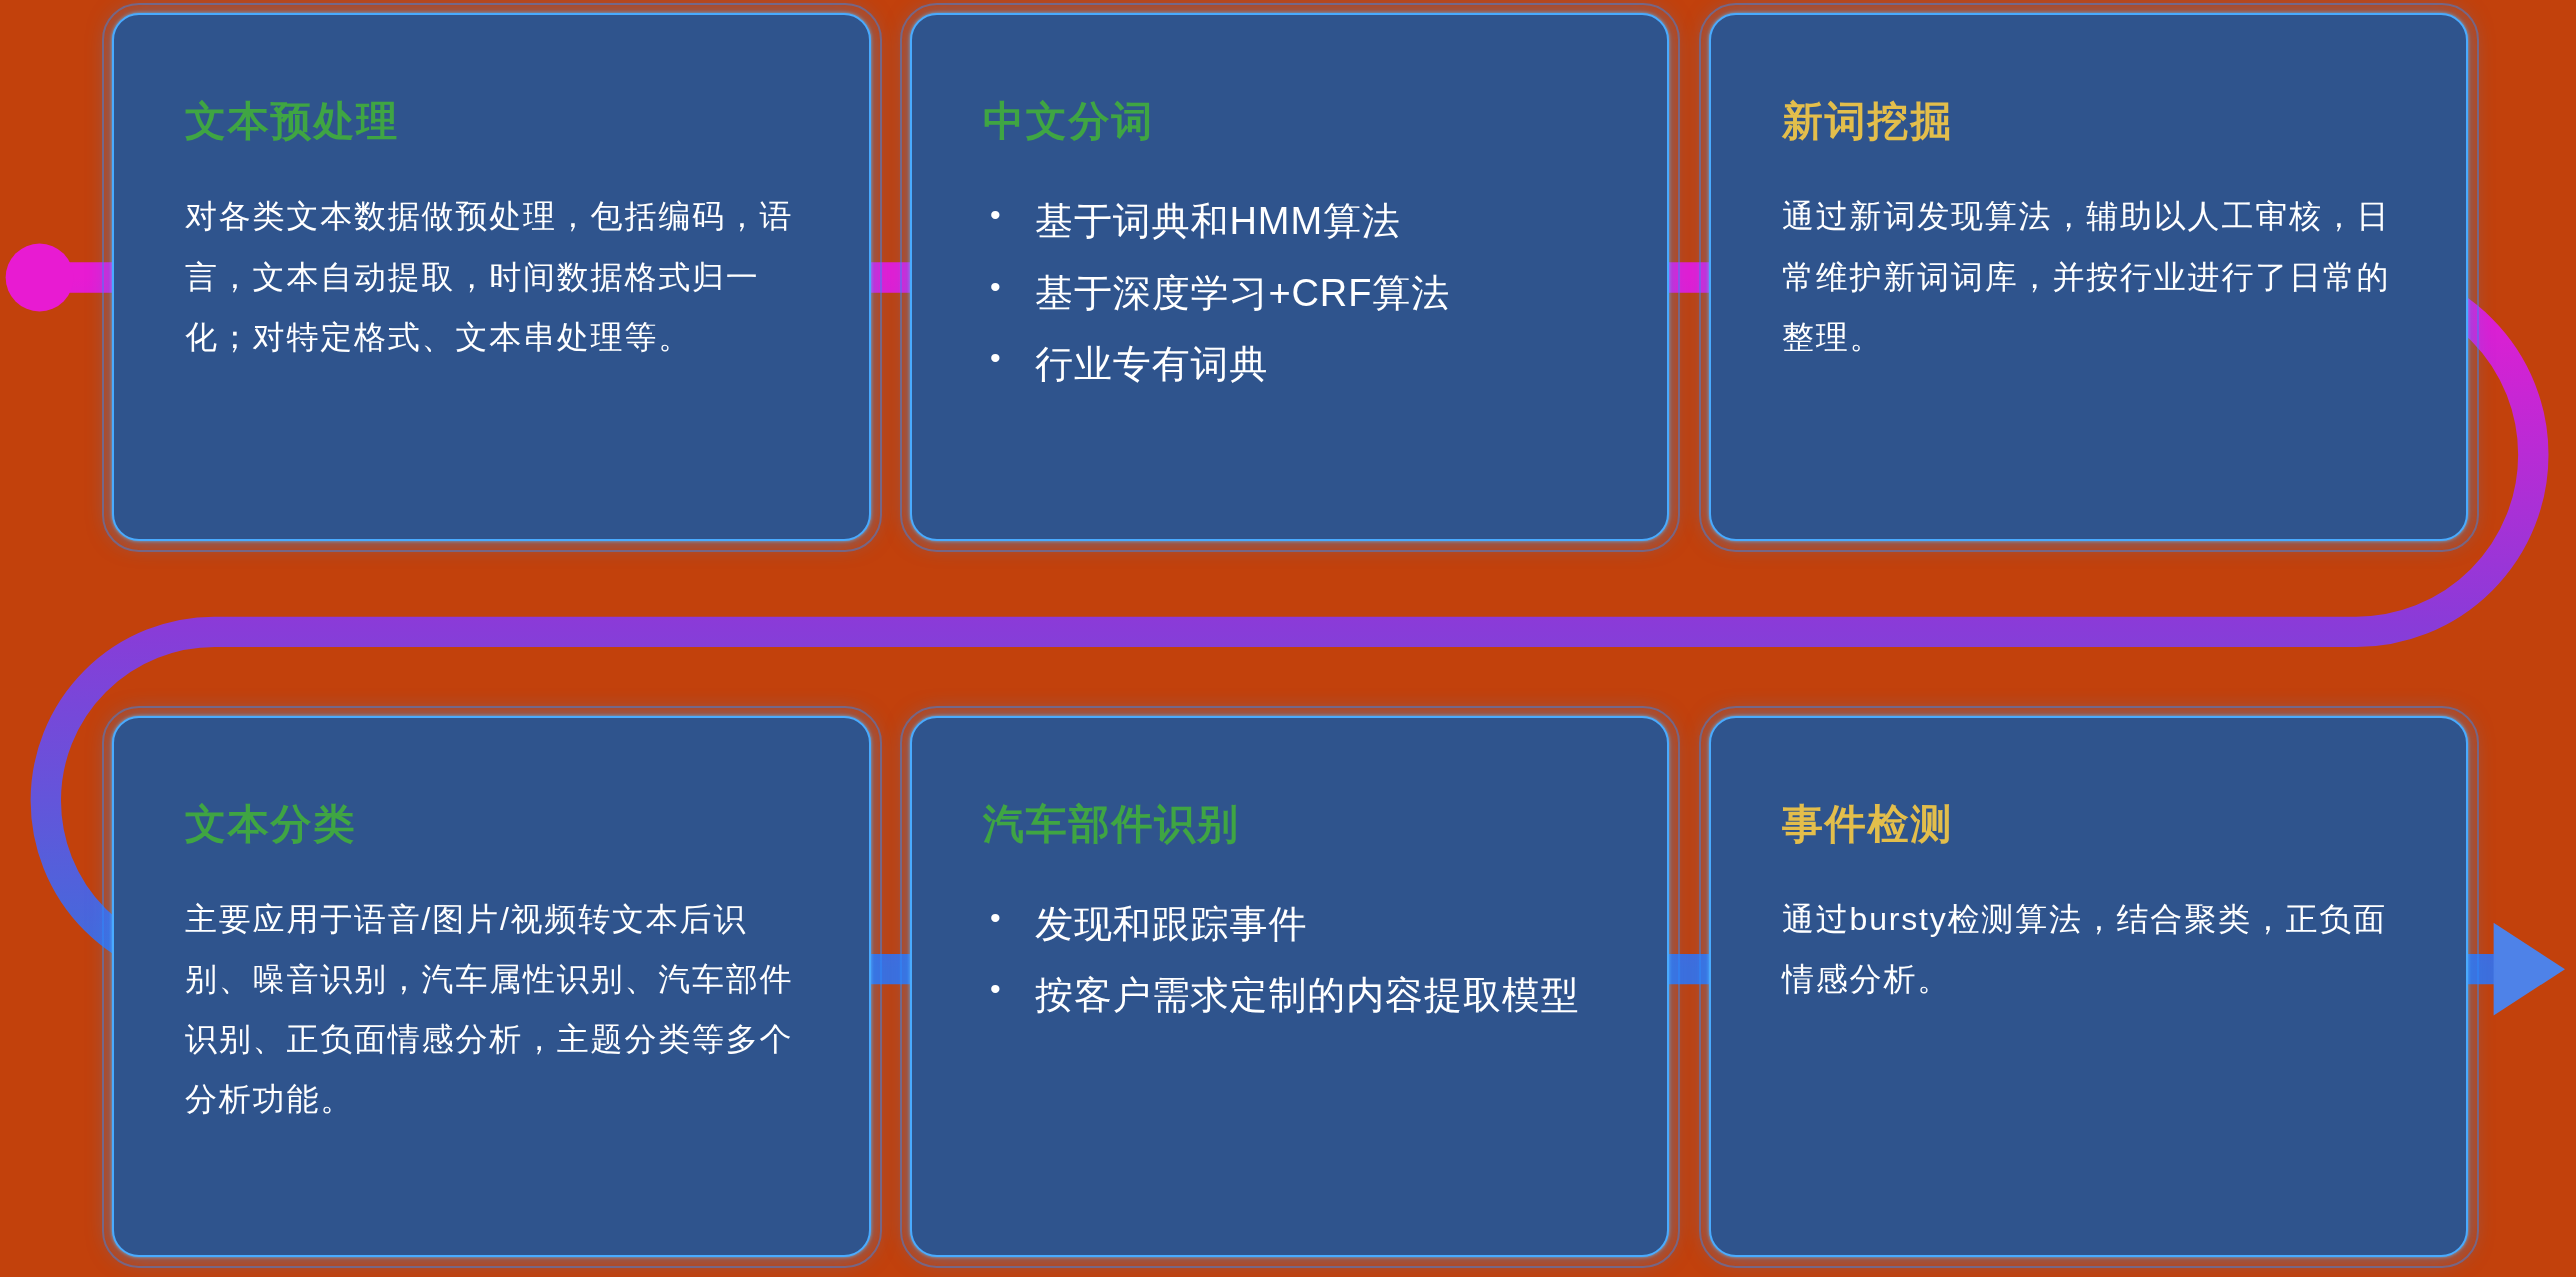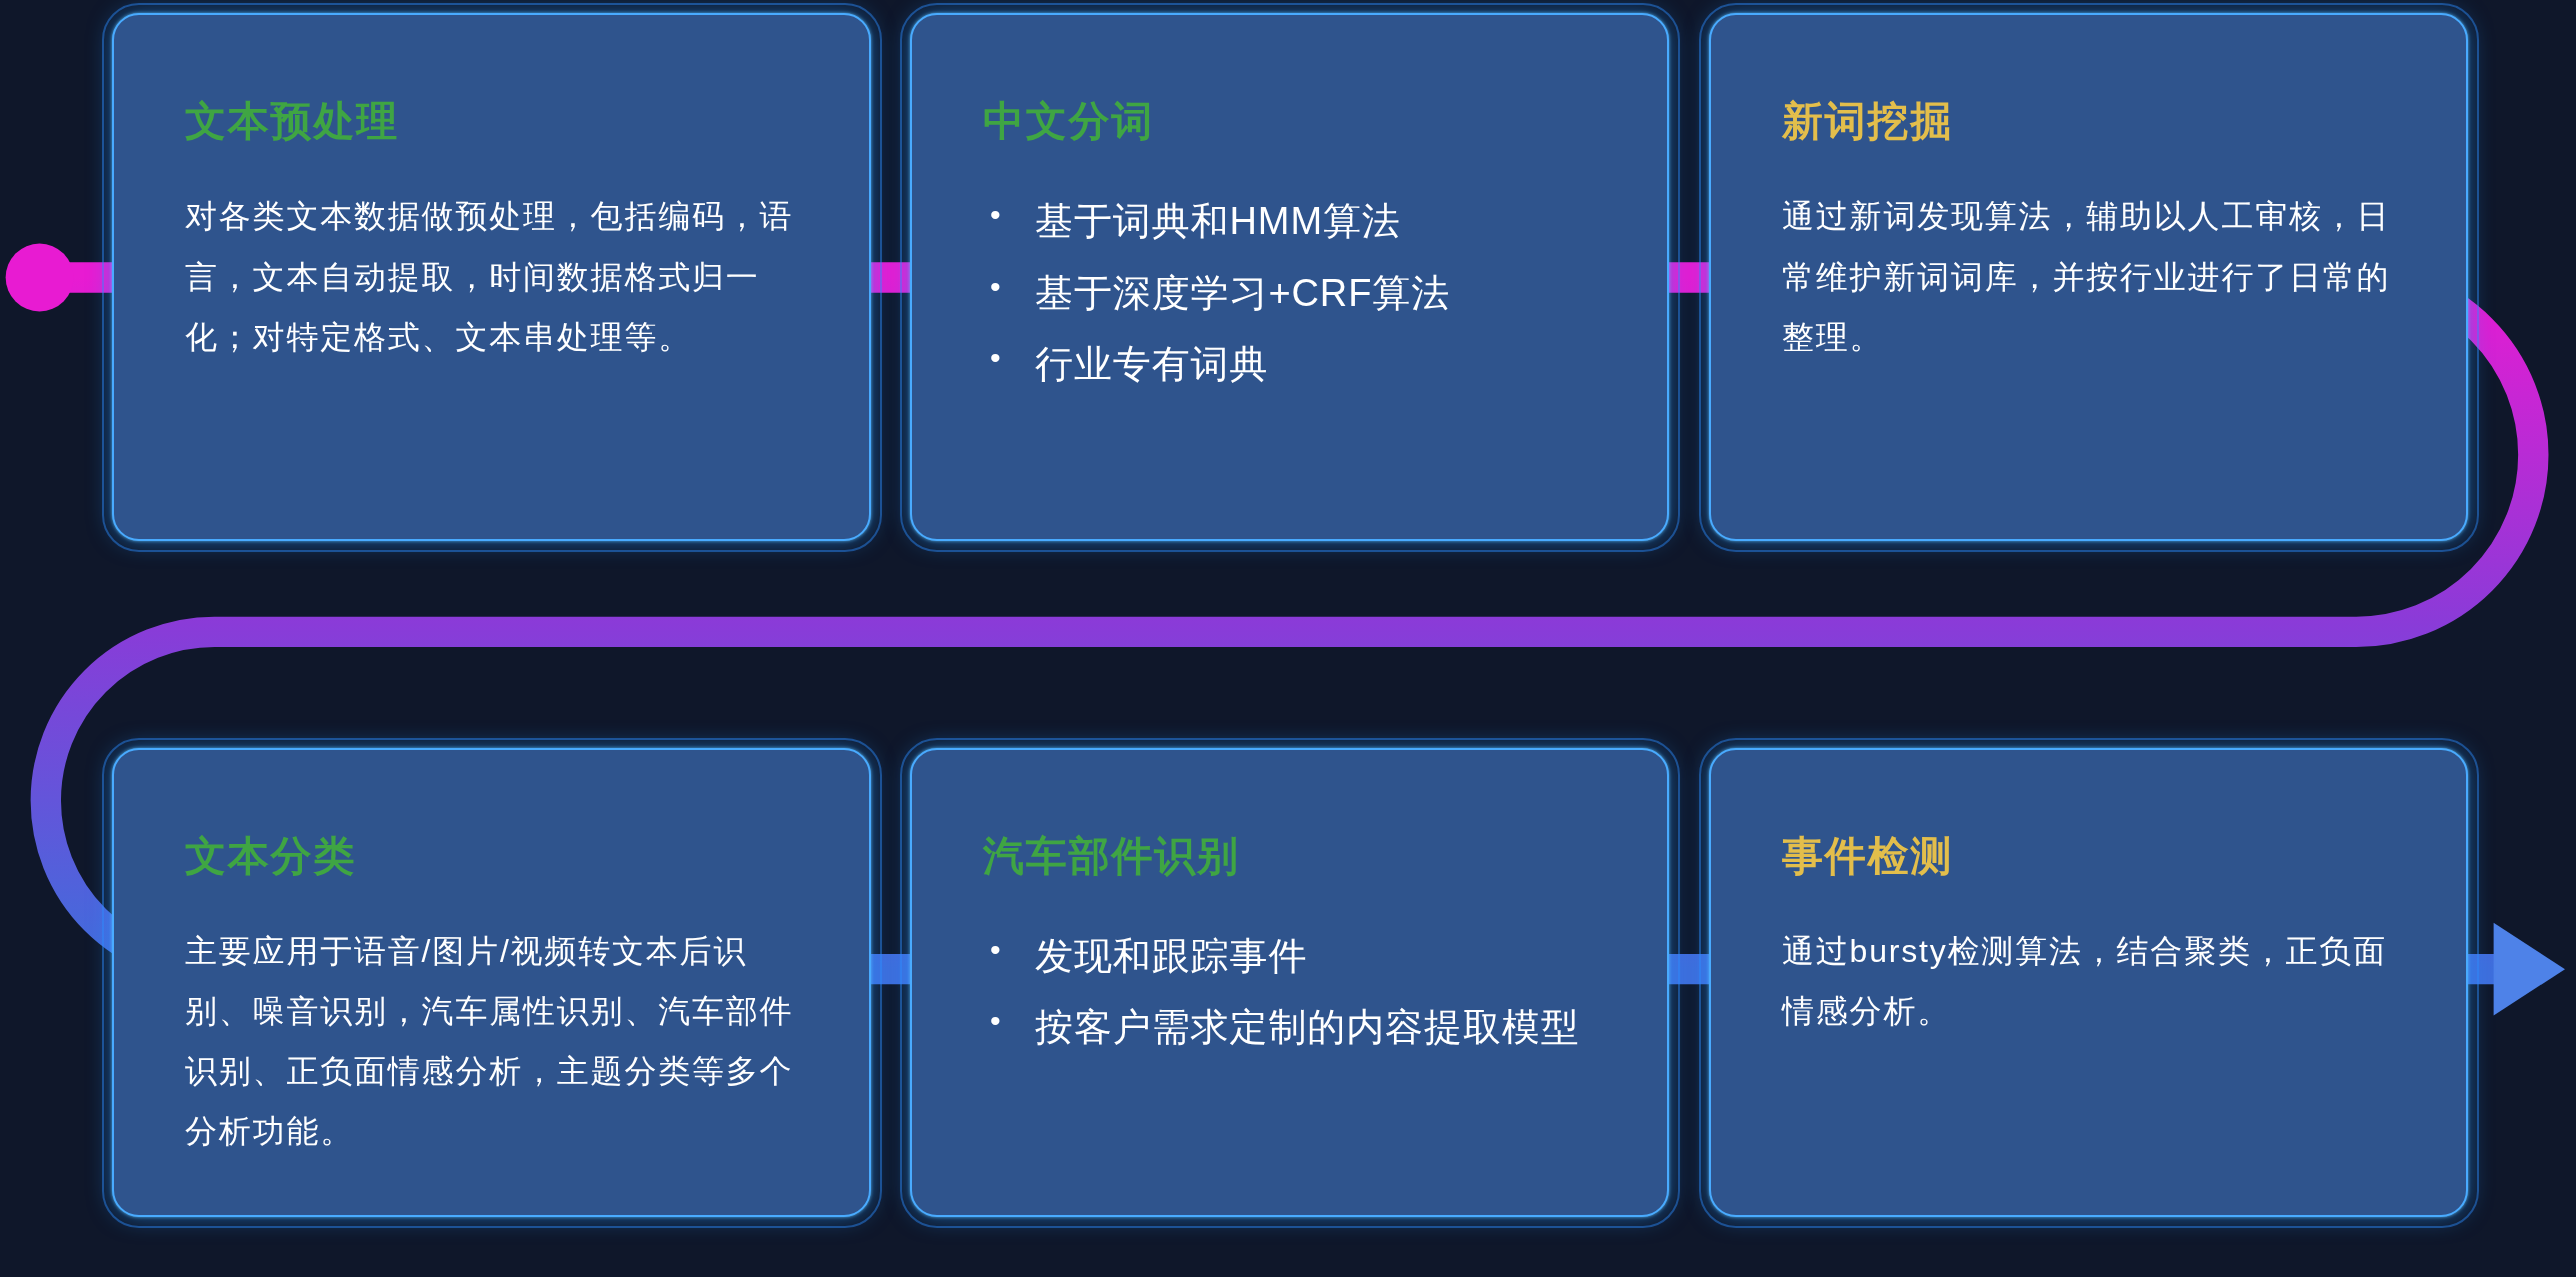--- a/index.html
+++ b/index.html
@@ -1,19 +1,19 @@
 <!DOCTYPE html>
 <html style="--green: #3FA543; --yellow: #E3BE4B; --text: #FFFFFF; --card_bg: #2F548D; --card_border: #49ABFF; --magenta: #E81BD2; --purple: #8A3BD8; --blue: #3E6EDC; --arrow: #4E82E8;font-size:14.3px"><head>
 <meta charset="utf-8">
 <style>
   html,body{margin:0;padding:0;background:#000;}
   .stage{
     position:relative;
     width:2576px;height:1277px;
-    background:#0f172a;
+    background:#c2410c;
     overflow:hidden;
     font-family:"Liberation Sans","DejaVu Sans",sans-serif;
   }
   .flow-svg{position:absolute;left:0;top:0;z-index:1;}
   .card{
     position:absolute;
     width:759px;
     box-sizing:border-box;
     background:var(--card_bg);
     border:2.7px solid var(--card_border);
@@ -24,21 +24,21 @@
   }
   .card::after{
     content:"";
     position:absolute;
     inset:-12.5px;
     border:2.7px solid rgba(45,140,255,.45);
     border-radius:37px;
     pointer-events:none;
   }
   .card.row1{top:13.4px;height:528px;}
-  .card.row2{top:748px;height:469px;}
+  .card.row2{top:716px;height:541px;}
   .card.col1{left:112px;}
   .card.col2{left:910px;}
   .card.col3{left:1709px;}
   .card-title{
     margin:0 0 37px 0;
     font-size:41px;
     font-weight:700;
     letter-spacing:1.8px;
   }
   .card-title[data-color="green"]{color:var(--green);}

